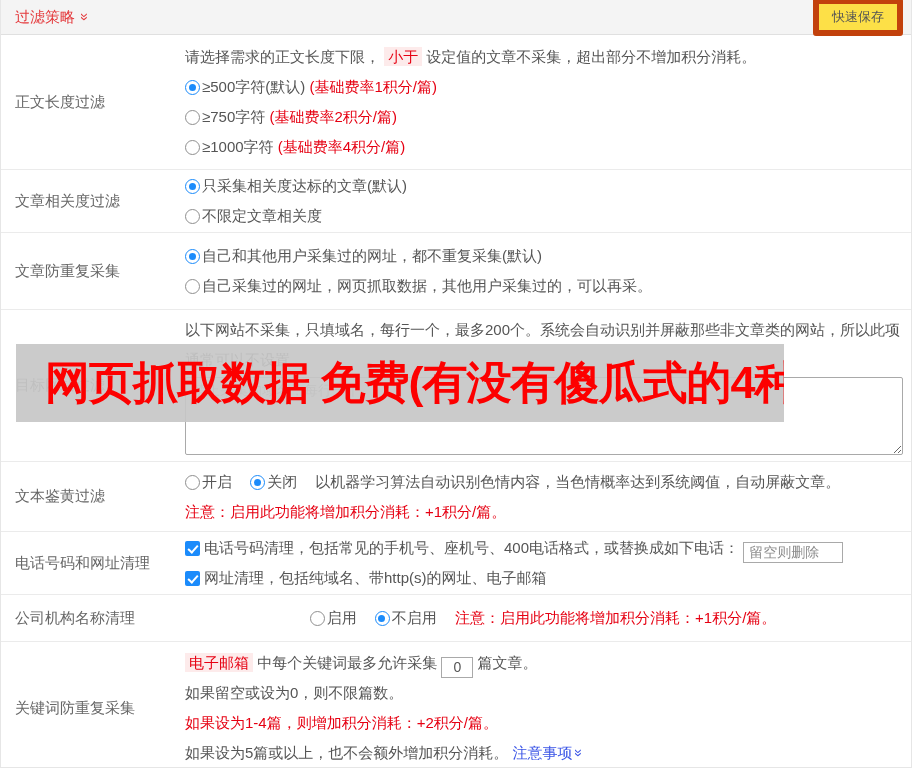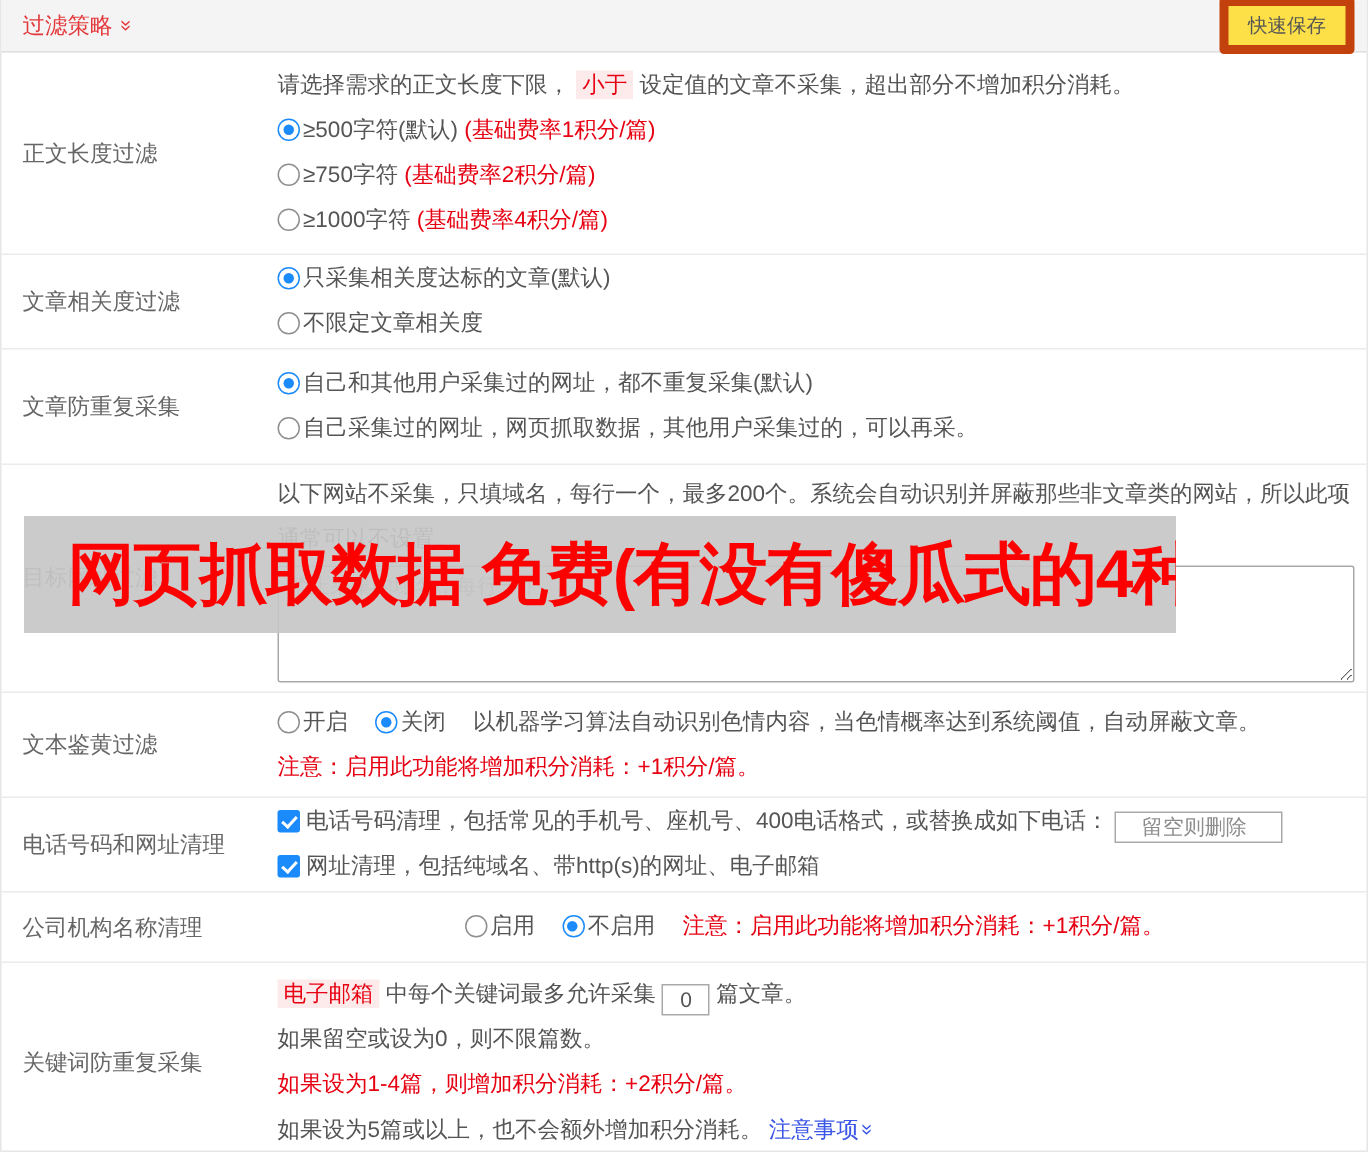--- a/index.html
+++ b/index.html
@@ -46,22 +46,22 @@
   
   .cb { display:inline-block; width:15px; height:15px; background:#1b8bfb; border-radius:2px;
     vertical-align:-3px; margin-right:4px; position:relative; cursor:pointer; }
   .cb::after { content:""; position:absolute; left:5px; top:1.5px; width:4px; height:8px;
     border:solid #fff; border-width:0 2px 2px 0; transform:rotate(42deg); }
 
   
   .ta { width:718px; height:78px; border:1px solid #a9a9a9; border-radius:2px; resize:both;
     font-family:inherit; font-size:14px; color:#555; padding:4px 6px; margin-top:2px; display:block; }
   .ta::placeholder { color:#9a9a9a; }
-  .txt-input { width:112px; height:21px; border:1px solid #a9a9a9; font-family:inherit;
-    font-size:14px; color:#000000; padding:1px 17px; vertical-align:-4px; }
+  .txt-input { width:100px; height:21px; border:1px solid #a9a9a9; font-family:inherit;
+    font-size:14px; color:#000000; padding:1px 5px; vertical-align:-4px; }
   .txt-input::placeholder { color:#8c8c8c; }
   .num-input { width:32px; height:21px; border:1px solid #a9a9a9; font-family:inherit;
     font-size:14px; color:#555; text-align:center; vertical-align:-4px; }
 
   
   .banner { position:absolute; left:15px; top:344px; width:768px; height:78px;
     background:rgba(199,199,199,0.92); display:flex; align-items:center; padding-left:29px; }
   .banner-text { color:#fd0000; font-size:45px; font-weight:bold; white-space:nowrap;
     letter-spacing:-1px; overflow:hidden; }
 </style>

